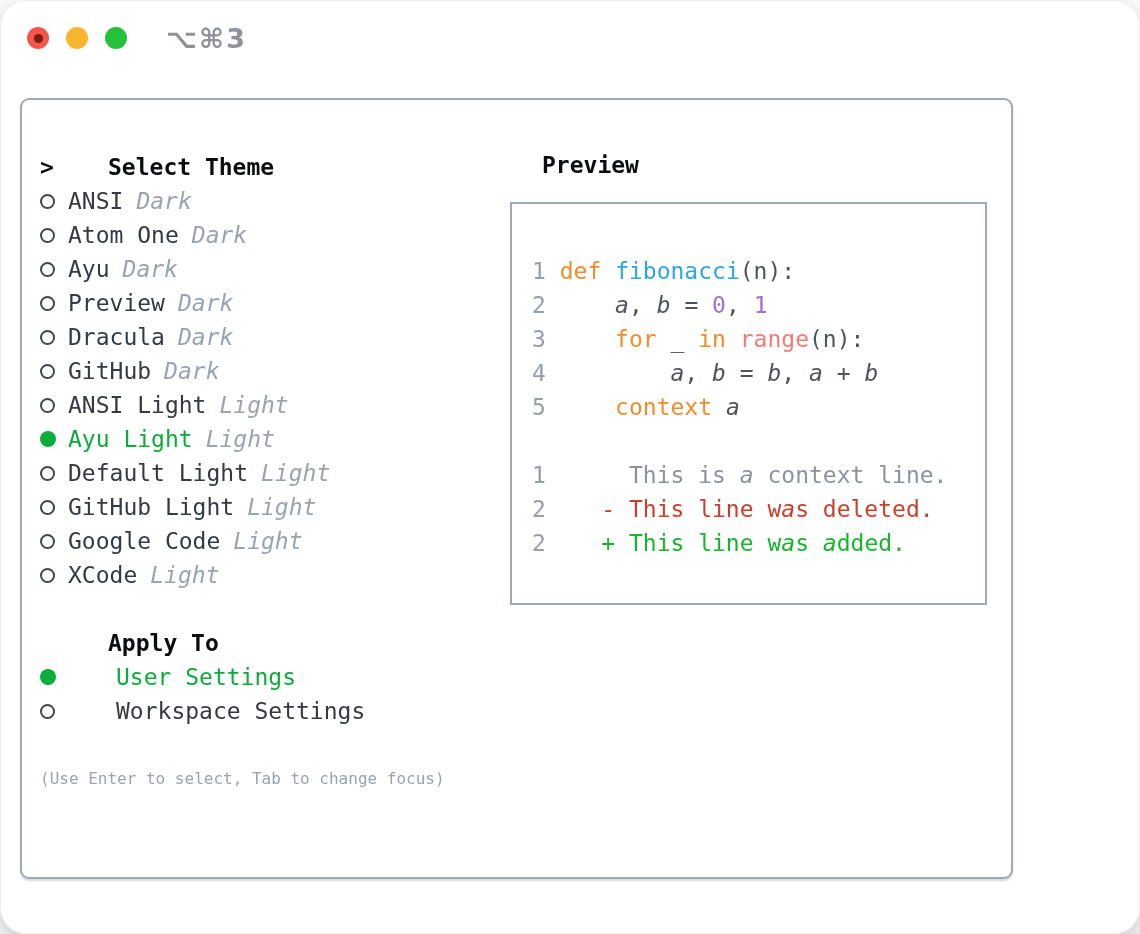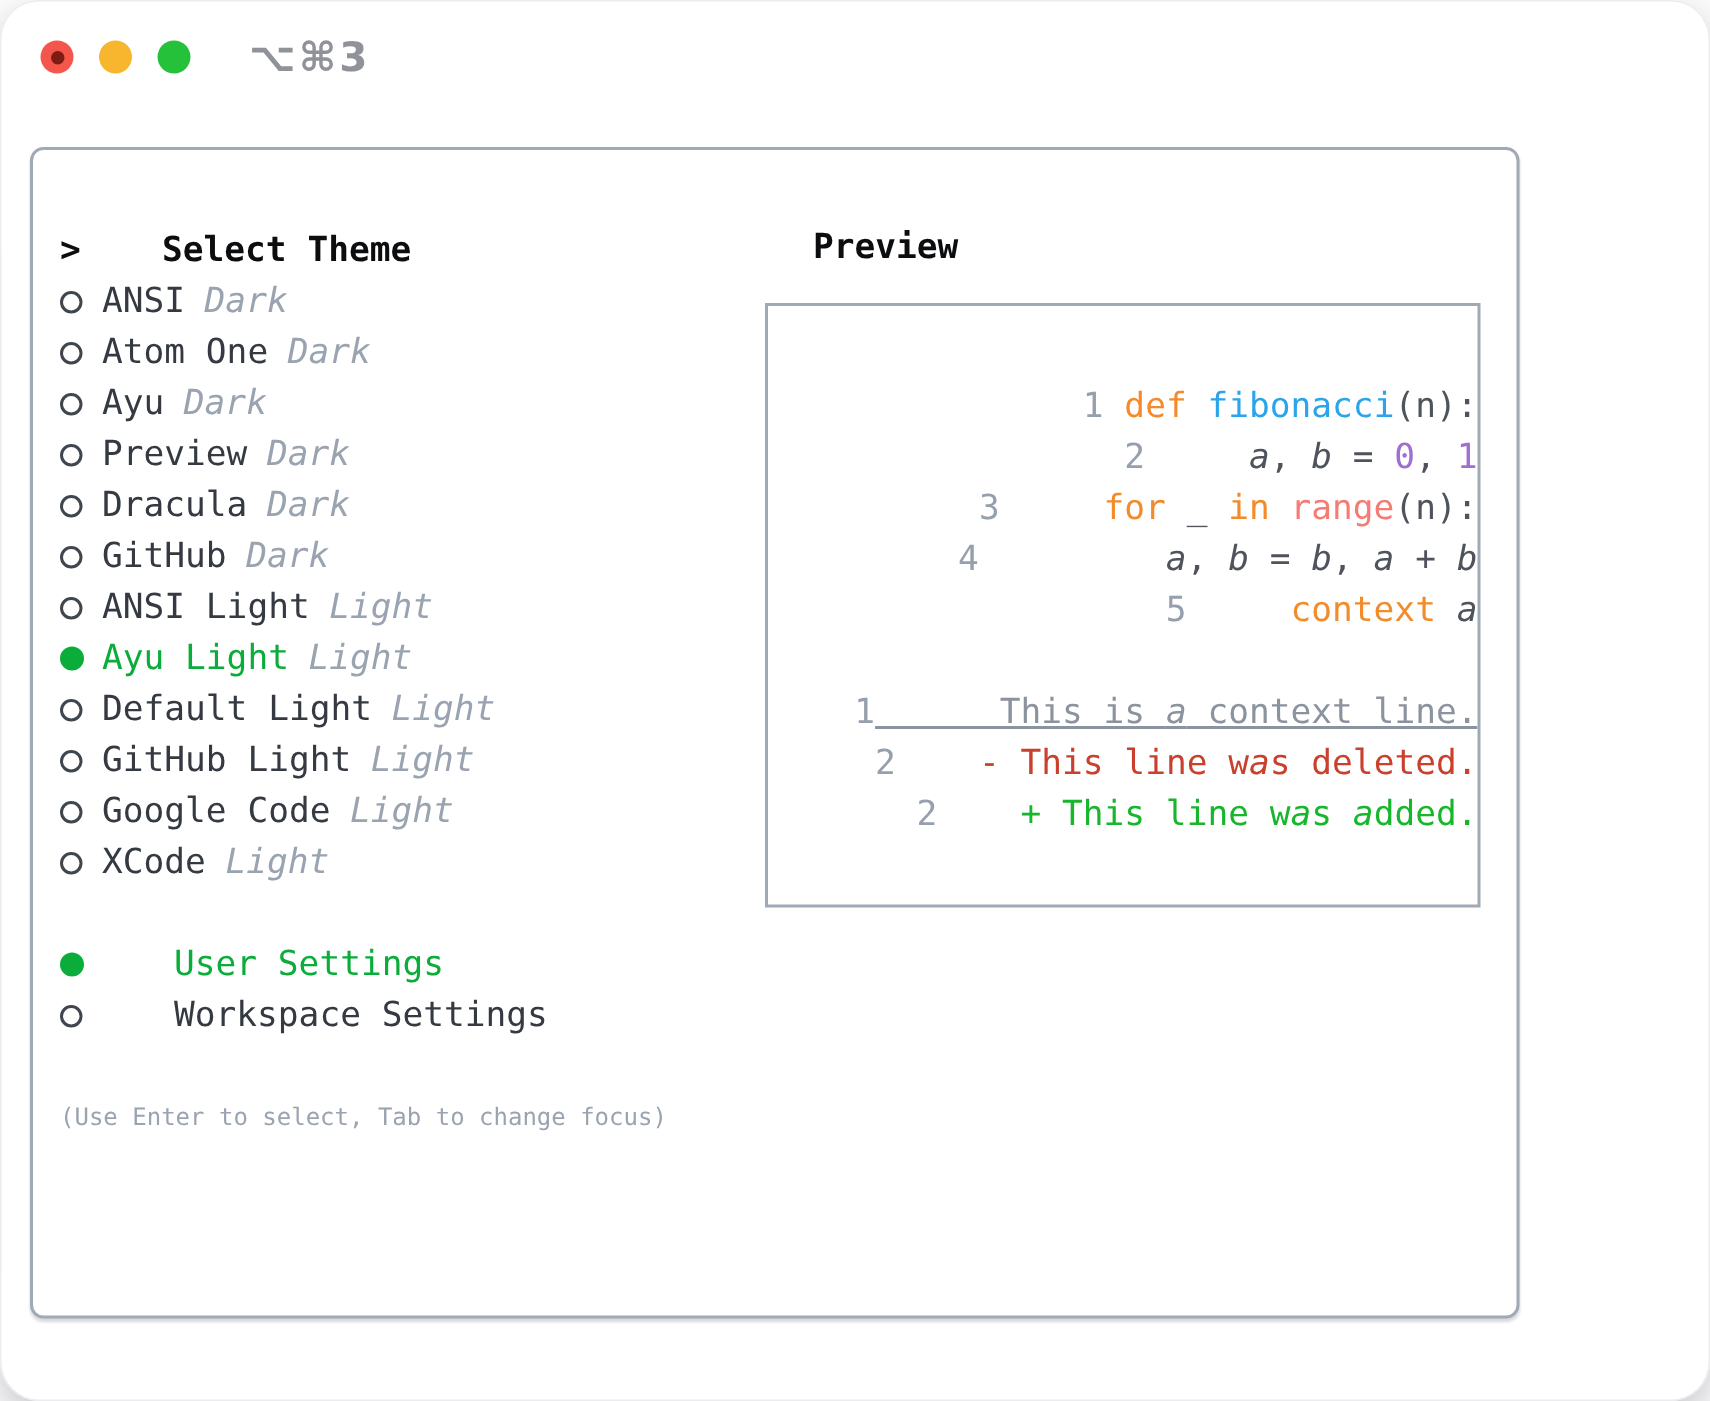--- a/index.html
+++ b/index.html
@@ -63,32 +63,31 @@
   }
   
   .preview-hdr-row { position: absolute; left: 480px; top: 48px; }
   .preview-box {
     position: absolute; left: 488px; top: 102px;
     width: 477px; height: 403px;
     border: 2px solid var(--panel-border, #a0aab4);
     padding: 50px 0 0 20px;
     overflow: hidden;
     background: #fff;
-    text-align: right;
   }
   .pline { height: 34px; font-size: 23px; line-height: 34px; white-space: pre; }
   .it { font-style: italic; }
   .c-num    { color: #96a0ad; }
   .c-plain  { color: #4f545c; }
   .c-kw     { color: var(--keyword-orange, #f38b2a); }
   .c-fn     { color: var(--function-blue, #2ba4e9); }
   .c-call   { color: var(--call-coral, #f57c74); }
   .c-numlit { color: var(--number-purple, #a06fd2); }
   .c-var    { color: #4f545c; }
-  .c-ctx    { color: #8b939e; text-decoration: underline; }
+  .c-ctx    { color: #8b939e; }
   .c-del    { color: var(--deleted-red, #c9402c); }
   .c-add    { color: var(--added-green, #17b62c); }
 </style>
 </head>
 <body>
 
 <div class="window">
 
   <div class="titlebar">
     <span class="tl red">
@@ -150,20 +149,24 @@
           <div class="row theme-item">
     <span class="bullet-cell"><span class="radio"></span></span>
     <span class="t-name">Google Code</span><span class="t-variant">Light</span>
   </div>
           <div class="row theme-item">
     <span class="bullet-cell"><span class="radio"></span></span>
     <span class="t-name">XCode</span><span class="t-variant">Light</span>
   </div>
         </div>
       <div class="row spacer"></div>
+      <div class="row">
+        <span class="bullet-cell"></span>
+        <span class="hdr">Apply To</span>
+      </div>
       <div id="apply-items">
           <div class="row apply-item selected">
     <span class="bullet-cell"><span class="radio"></span></span>
     <span class="opt-label">User Settings</span>
   </div>
           <div class="row apply-item">
     <span class="bullet-cell"><span class="radio"></span></span>
     <span class="opt-label">Workspace Settings</span>
   </div>
         </div>

